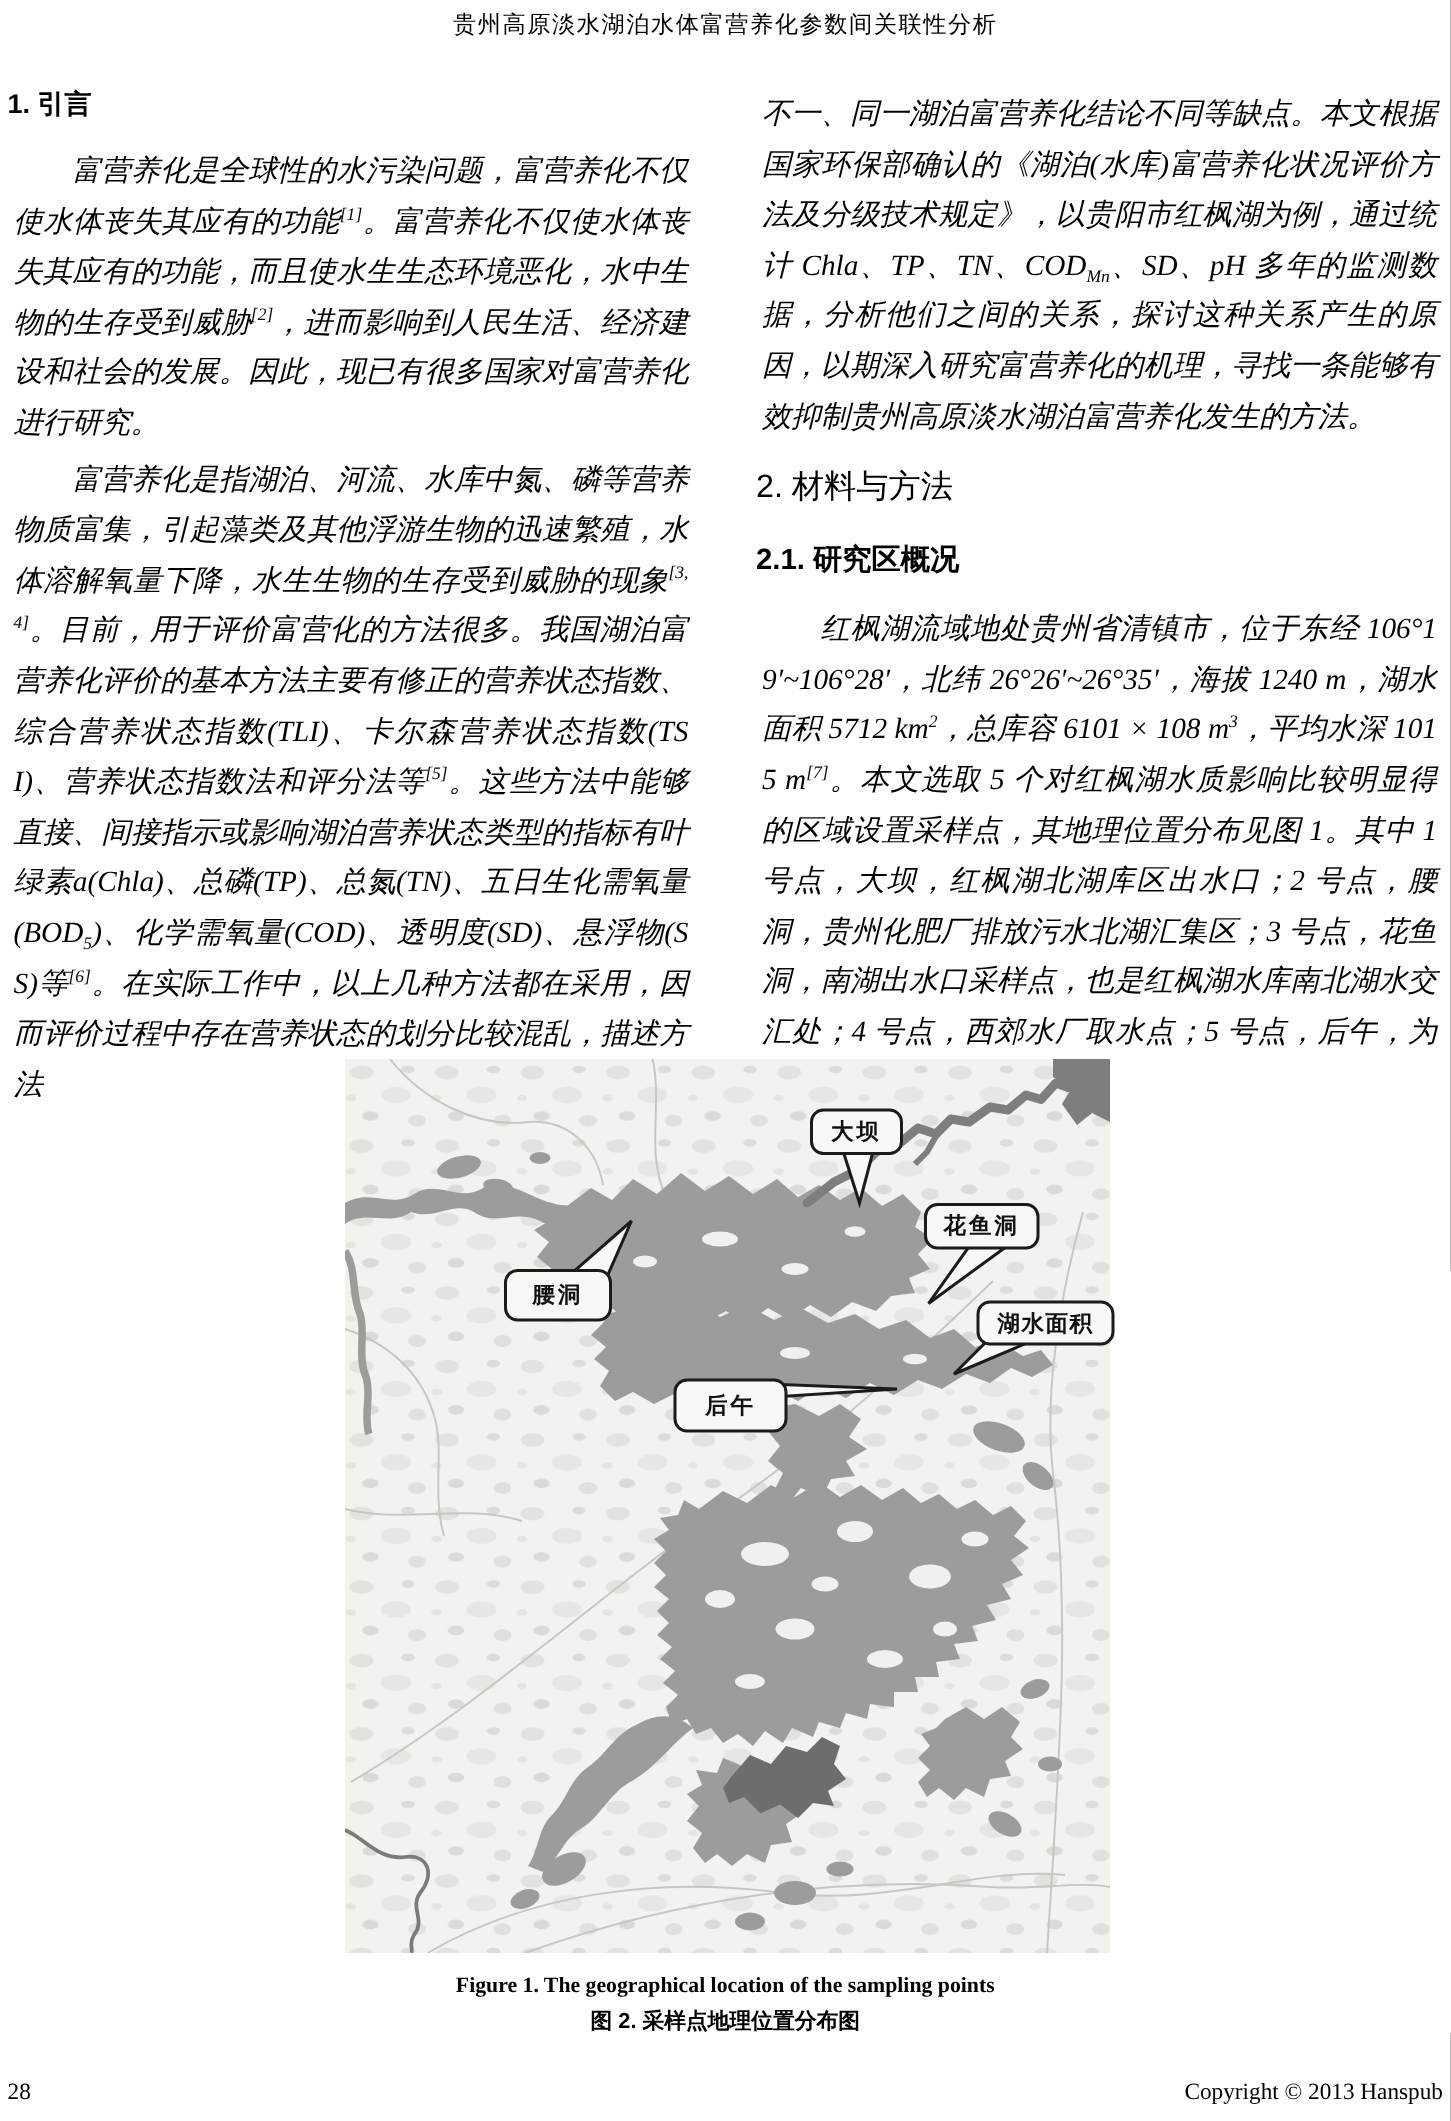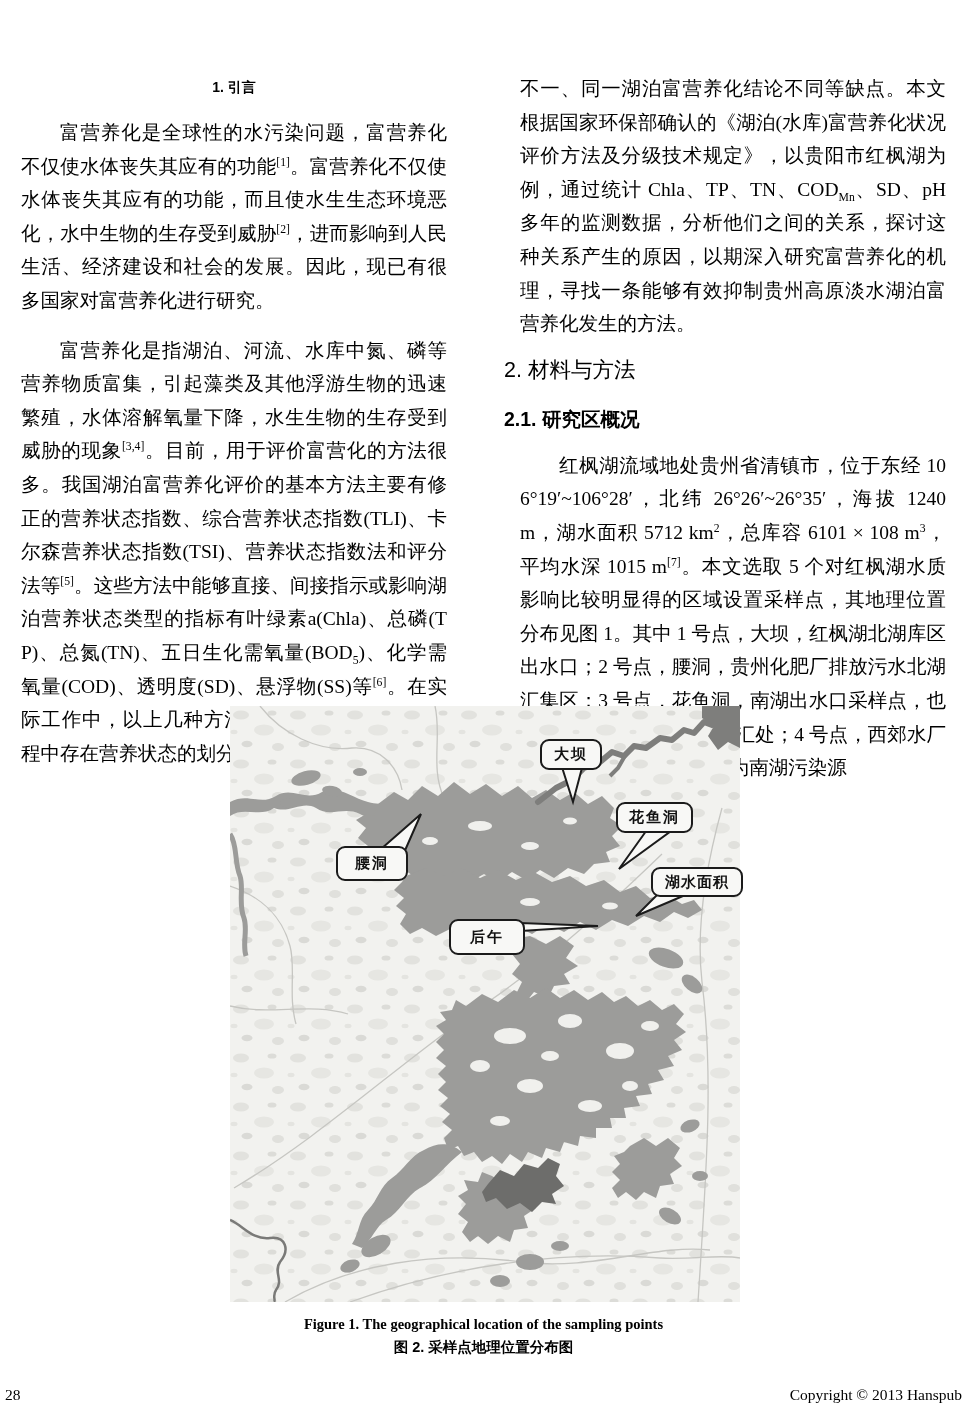--- a/index.html
+++ b/index.html
@@ -11,37 +11,36 @@
   }
   .header-title {
     position:absolute; top:6px; left:0; width:100%;
     text-align:center; font-size:15.5px; letter-spacing:1px;
   }
   .col { position:absolute; top:56px; width:458px; }
   .col-left  { left:5px; }
   .col-right { left:504px; }
   .sec-h1 {
     font-family:"Liberation Sans","DejaVu Sans",sans-serif;
-    font-weight:bold; font-size:14px; line-height:26px;
-    margin:18px 0 16px 0;
-    text-align:center;
+    font-weight:bold; font-size:18px; line-height:26px;
+    margin:0 0 16px 0;
   }
   .sec-h2 {
     font-family:"Liberation Sans","DejaVu Sans",sans-serif;
     font-weight:normal; font-size:21.5px; line-height:26px;
     margin:16px 0 0 0;
   }
   .sec-h3 {
     font-family:"Liberation Sans","DejaVu Sans",sans-serif;
     font-weight:bold; font-size:19.5px; line-height:24px;
     margin:24px 0 0 0;
   }
   p.body {
     font-size:19.5px; line-height:33.6px; text-align:justify;
-    margin:16px; word-break:break-all;
+    margin:4px; word-break:break-all;font-style:italic;
   }
   p.indent { text-indent:2em; }
   p.after-sub { margin-top:18px; }
   p.body sup { font-size:0.6em; line-height:0; vertical-align:super; }
   p.body sub { font-size:0.6em; line-height:0; vertical-align:sub; }
 
   .map {
     position:absolute; left:230px; top:706px; width:510px; height:596px;
     background:#f2f2ef;
   }
@@ -65,20 +64,21 @@
   .caption-zh { top:1338px; font-size:14.5px; font-family:"Liberation Sans","DejaVu Sans",sans-serif; }
 
   .page-number { position:absolute; left:5px;  top:1386px; font-size:15.5px; }
   .copyright   { position:absolute; right:5px; top:1386px; font-size:15.5px; }
 </style>
 </head>
 <body>
 
 <div class="page">
 
+  <div class="header-title">贵州高原淡水湖泊水体富营养化参数间关联性分析</div>
 
   <div class="col col-left">
     <div class="sec-h1">1. 引言</div>
     <p class="body indent"><span>富营养化是全球性的水污染问题，富营养化不仅使水体丧失其应有的功能</span><sup>[1]</sup><span>。富营养化不仅使水体丧失其应有的功能，而且使水生生态环境恶化，水中生物的生存受到威胁</span><sup>[2]</sup><span>，进而影响到人民生活、经济建设和社会的发展。因此，现已有很多国家对富营养化进行研究。</span></p>
     <p class="body indent"><span>富营养化是指湖泊、河流、水库中氮、磷等营养物质富集，引起藻类及其他浮游生物的迅速繁殖，水体溶解氧量下降，水生生物的生存受到威胁的现象</span><sup>[3,4]</sup><span>。目前，用于评价富营化的方法很多。我国湖泊富营养化评价的基本方法主要有修正的营养状态指数、综合营养状态指数(TLI)、卡尔森营养状态指数(TSI)、营养状态指数法和评分法等</span><sup>[5]</sup><span>。这些方法中能够直接、间接指示或影响湖泊营养状态类型的指标有叶绿素a(Chla)、总磷(TP)、总氮(TN)、五日生化需氧量(BOD</span><sub>5</sub><span>)、化学需氧量(COD)、透明度(SD)、悬浮物(SS)等</span><sup>[6]</sup><span>。在实际工作中，以上几种方法都在采用，因而评价过程中存在营养状态的划分比较混乱，描述方法</span></p>
   </div>
 
   <div class="col col-right">
     <p class="body"><span>不一、同一湖泊富营养化结论不同等缺点。本文根据国家环保部确认的《湖泊(水库)富营养化状况评价方法及分级技术规定》，以贵阳市红枫湖为例，通过统计 Chla、TP、TN、COD</span><sub>Mn</sub><span>、SD、pH 多年的监测数据，分析他们之间的关系，探讨这种关系产生的原因，以期深入研究富营养化的机理，寻找一条能够有效抑制贵州高原淡水湖泊富营养化发生的方法。</span></p>
     <div class="sec-h2">2. 材料与方法</div>

